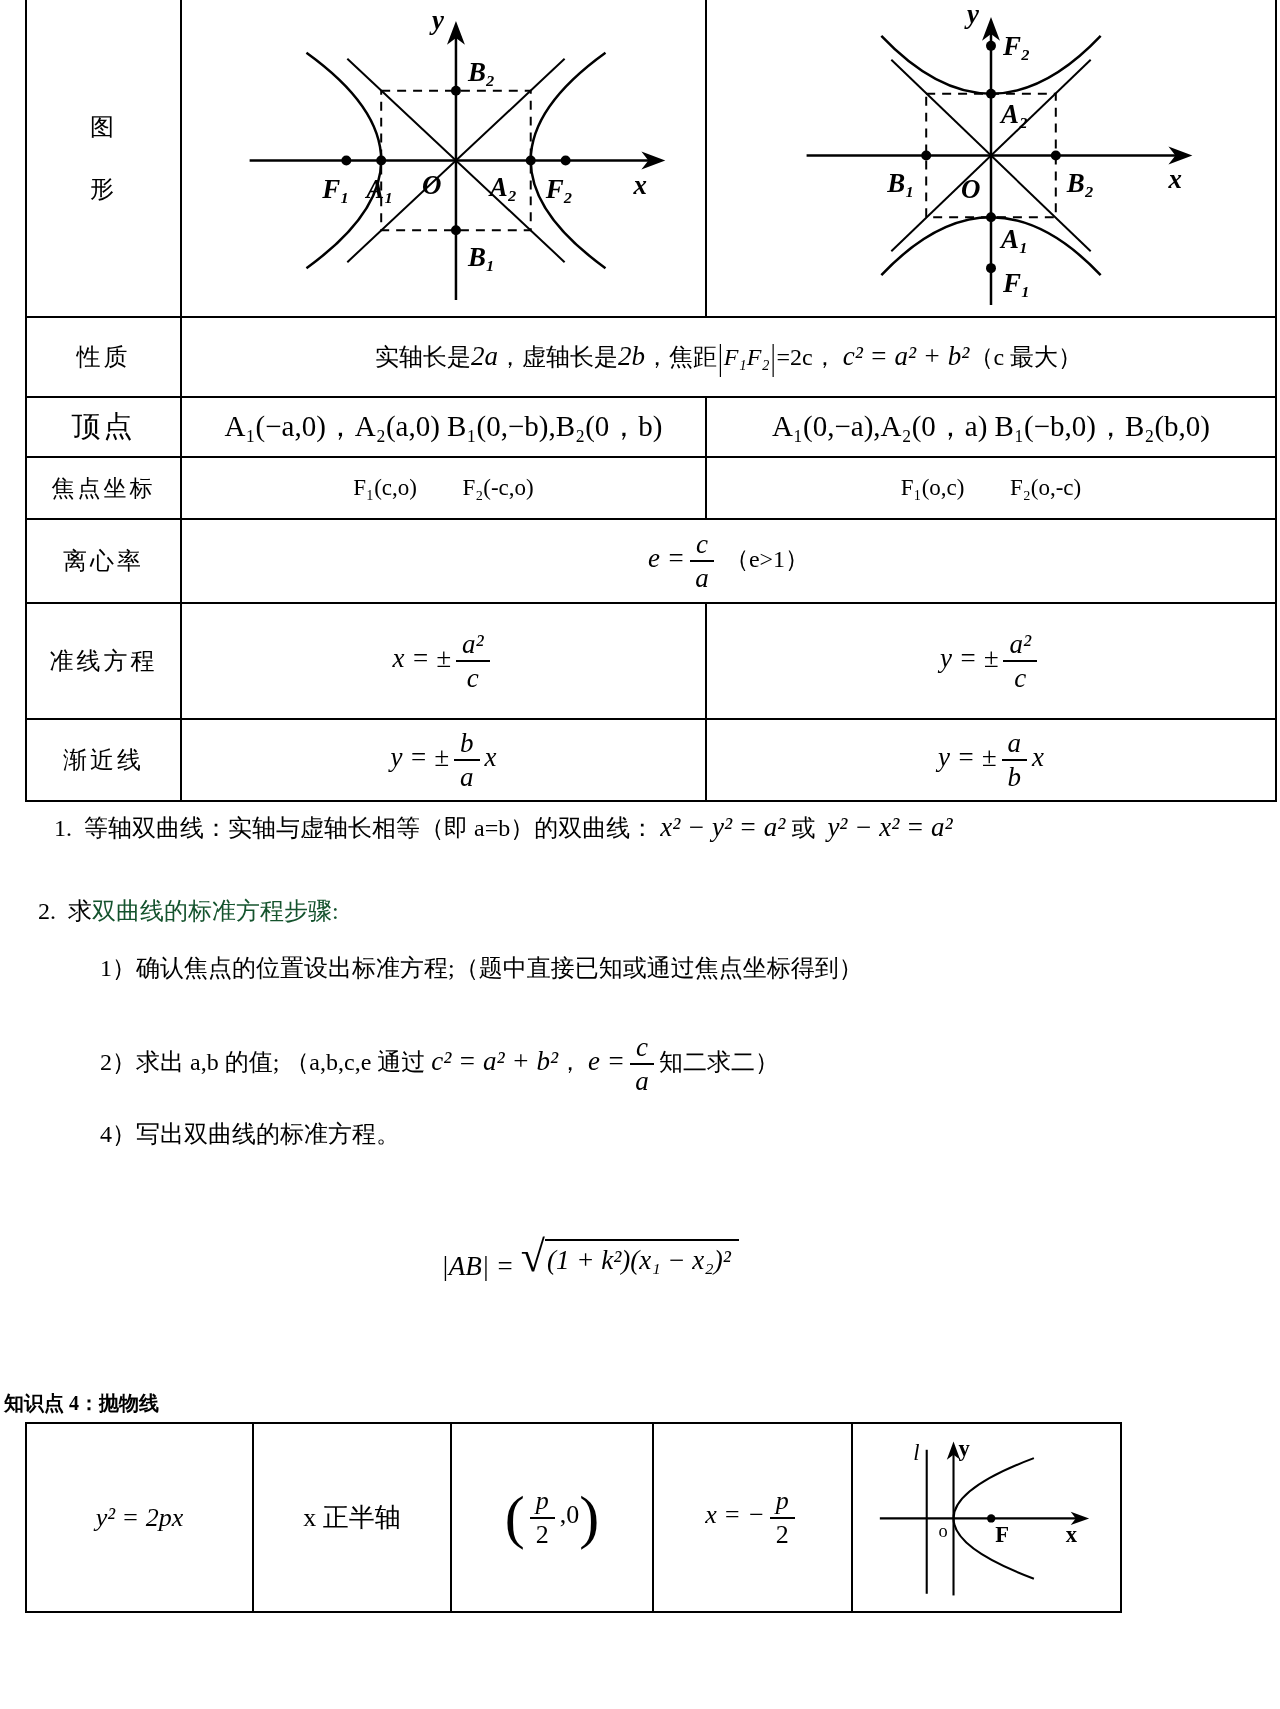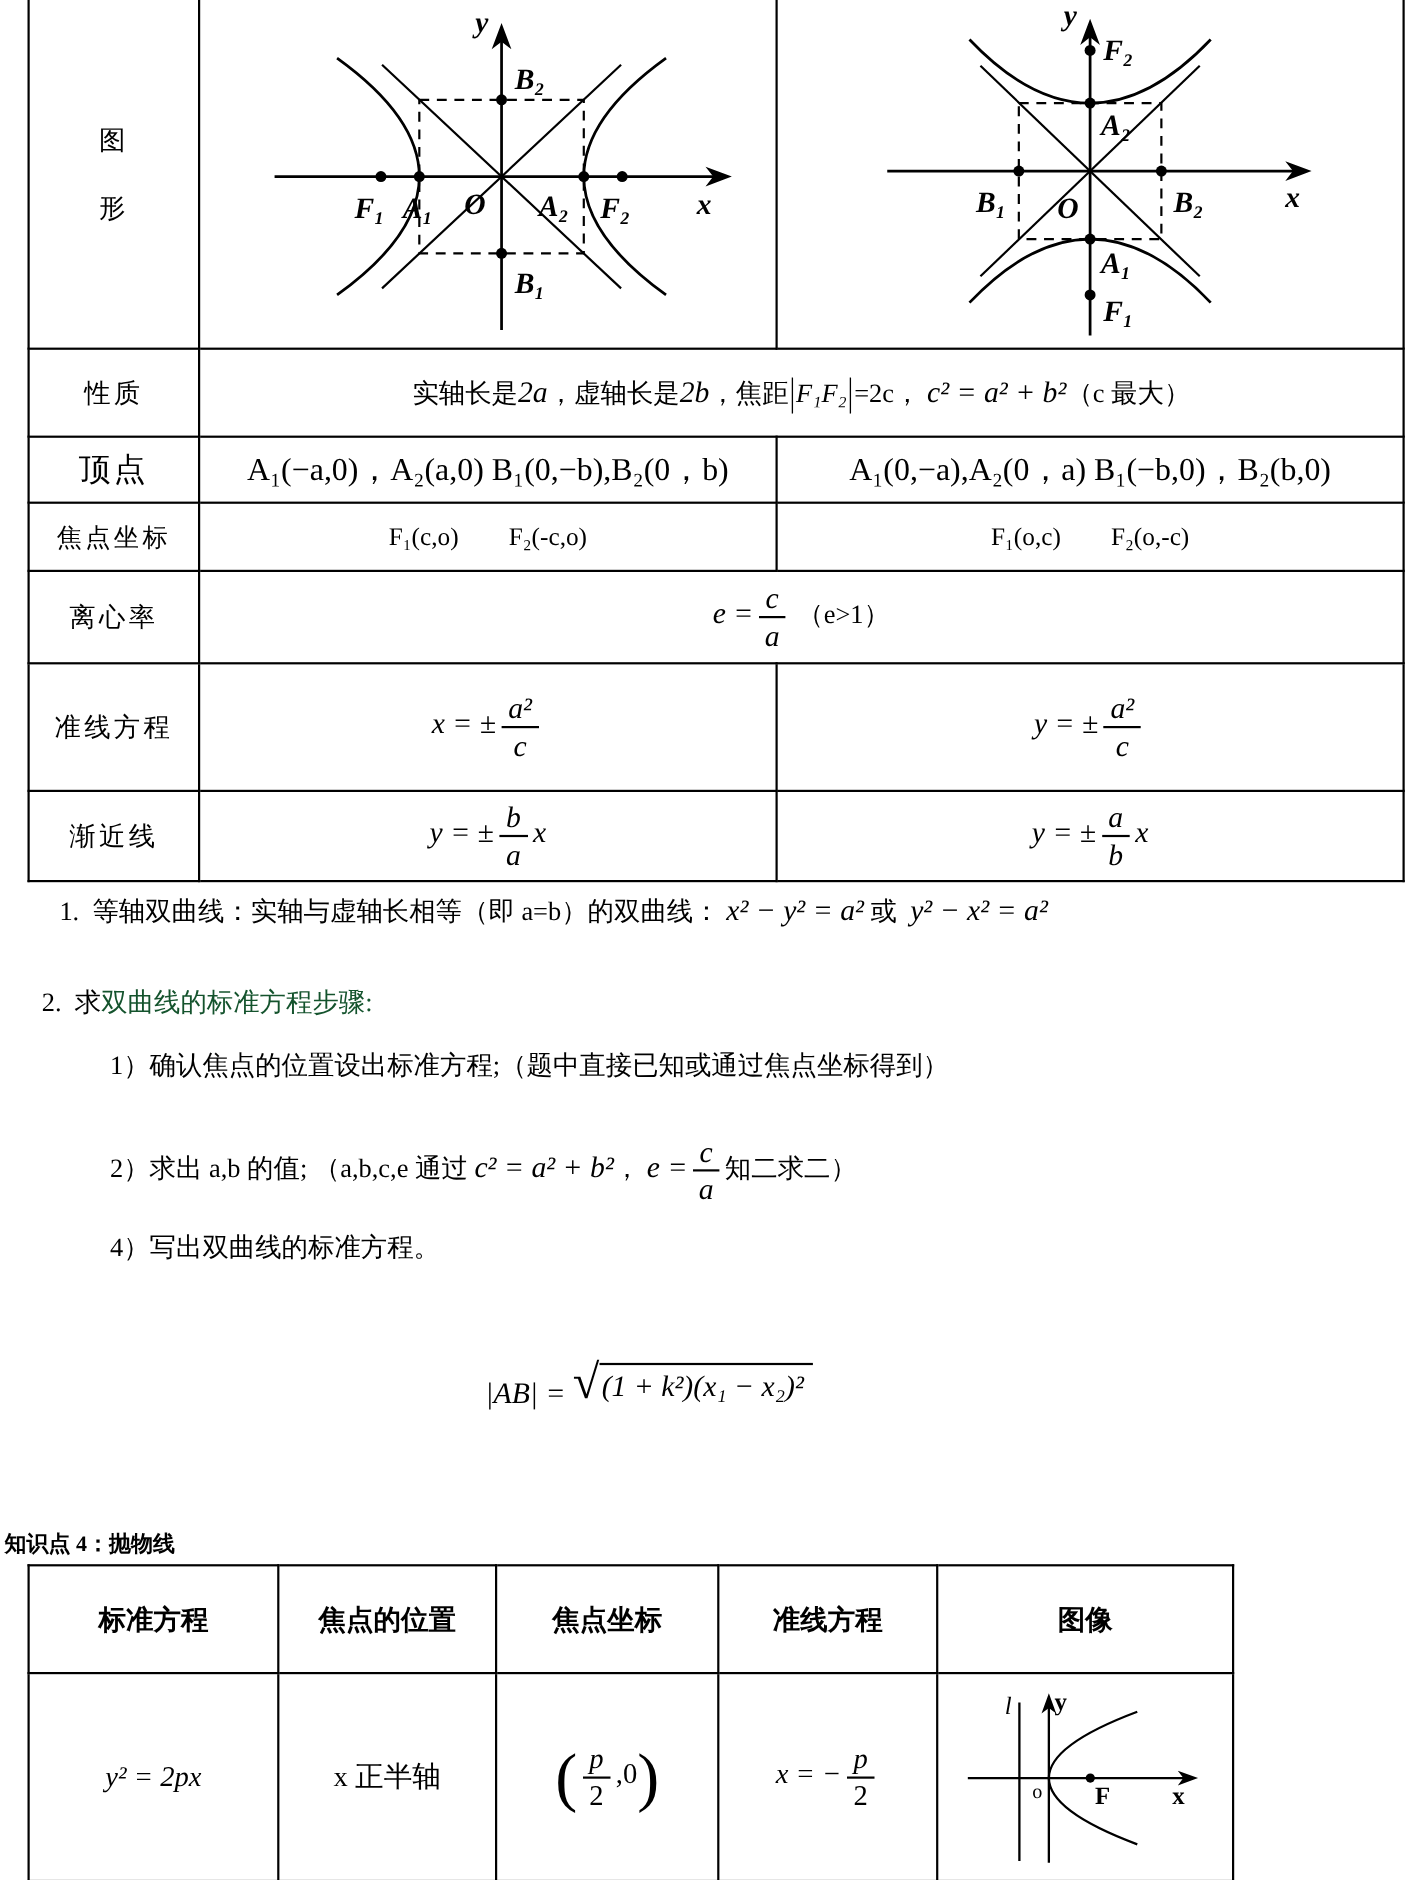--- a/index.html
+++ b/index.html
@@ -223,27 +223,20 @@
 
   <table class="t2">
     <colgroup>
         <col style="width:227px">
         <col style="width:198px">
         <col style="width:202px">
         <col style="width:199px">
         <col style="width:269px">
       </colgroup>
     <tbody>
-        <tr class="hdr">
-      <td>标准方程</td>
-      <td>焦点的位置</td>
-      <td>焦点坐标</td>
-      <td>准线方程</td>
-      <td>图像</td>
-    </tr>
     <tr class="bod">
       <td><span class="mi">y² = 2px</span></td>
       <td>x 正半轴</td>
       <td>
         <span class="bigp">(</span><span class="frac"><span class="fn mi">p</span><span class="fd">2</span></span><span>,0</span><span class="bigp">)</span>
       </td>
       <td>
         <span class="mi">x = −</span><span class="frac"><span class="fn mi">p</span><span class="fd">2</span></span>
       </td>
       <td>

